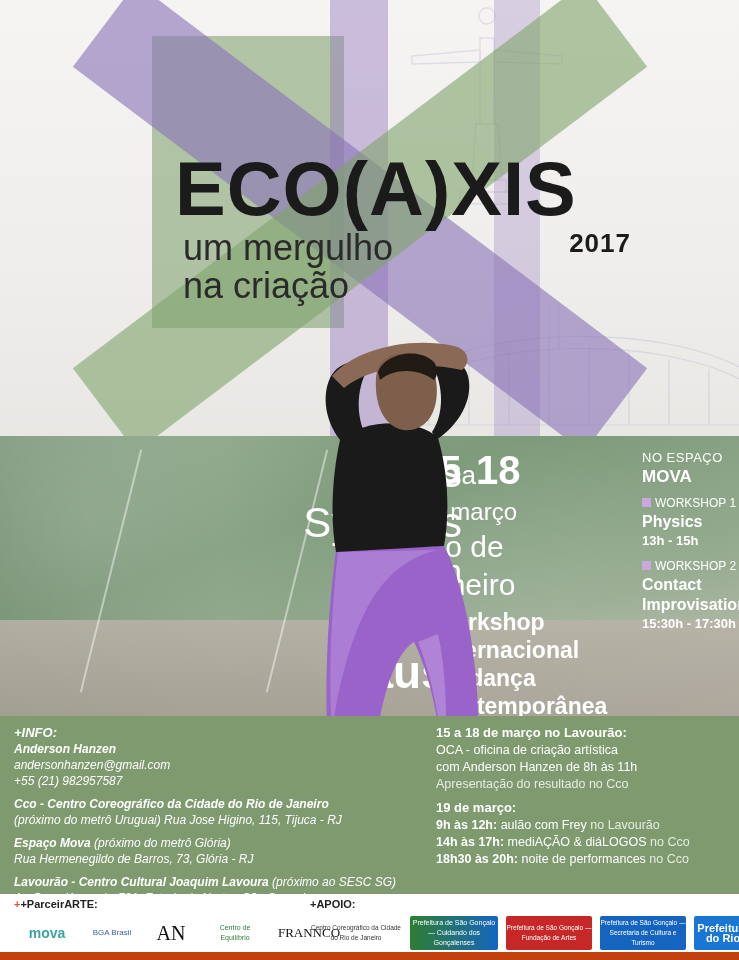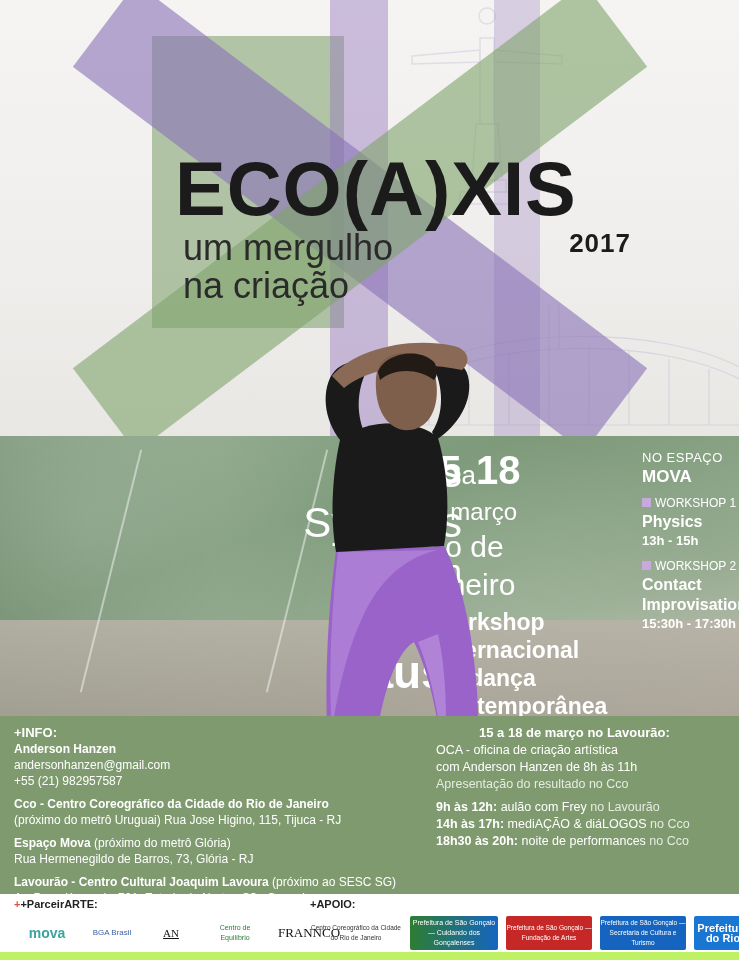--- a/index.html
+++ b/index.html
@@ -6,21 +6,21 @@
   html, body {
     width: 739px; height: 960px;
     font-family: "Liberation Sans", sans-serif;
     background: #ffffff;
     overflow: hidden;
   }
   #poster {
     position: relative;
     width: 739px; height: 960px;
     overflow: hidden;
-    background: #bef264;
+    background: #c2410c;
   }
 
   
   .top-section {
     position: absolute; left: 0; top: 0; width: 739px; height: 436px;
     background: #f2f2f0;
     overflow: hidden;
   }
   .sky-bg {
     position: absolute; inset: 0;
@@ -124,24 +124,24 @@
 
   
   .info-section {
     position: absolute; left: 0; top: 716px; width: 739px; height: 178px;
     background: #7e9a6e;
   }
   .info-left { position: absolute; left: 14px; top: 8px; width: 412px; color: #ffffff; }
   .info-left .h { font-size: 13px; font-weight: 700; line-height: 17px; }
   .info-left .t { font-size: 12px; line-height: 16px; }
   .info-left .b { font-weight: 700; }
-  .info-left .grp { margin-bottom: 7px; }
+  .info-left .grp { margin-bottom: 7px; font-style: italic; }
 
   .info-right { position: absolute; left: 436px; top: 8px; width: 292px; color: #ffffff; }
-  .info-right .h { font-size: 13px; font-weight: 700; line-height: 18px; margin-left: 43px; }
+  .info-right .h { font-size: 13px; font-weight: 700; line-height: 18px; }
   .info-right .t { font-size: 12.5px; line-height: 17px; }
   .info-right .dim { color: #e6ece2; }
   .info-right .grp { margin-bottom: 6px; }
 
   
   .footer {
     position: absolute; left: 0; top: 894px; width: 739px; height: 58px;
     background: #ffffff;
   }
   .footer-label { font-size: 11px; font-weight: 700; color: #222; }
@@ -309,20 +309,21 @@
     </div>
 
     <div class="info-right">
       <div class="grp">
         <div class="h">15 a 18 de março no Lavourão:</div>
         <div class="t">OCA - oficina de criação artística</div>
         <div class="t">com Anderson Hanzen de 8h às 11h</div>
         <div class="t dim">Apresentação do resultado no Cco</div>
       </div>
       <div class="grp">
+        <div class="h">19 de março:</div>
         <div class="t">
           <span style="font-weight:700">9h às 12h:</span>
           <span>aulão com Frey</span>
           <span class="dim">no Lavourão</span>
         </div>
         <div class="t">
           <span style="font-weight:700">14h às 17h:</span>
           <span>mediAÇÃO &amp; diáLOGOS</span>
           <span class="dim">no Cco</span>
         </div>
@@ -338,21 +339,21 @@
 
   <div class="footer">
     <div style="position:absolute; left:14px; top:4px;" class="footer-label">
       <span class="f-plus">+</span><span>+ParceirARTE:</span>
     </div>
     <div style="position:absolute; left:310px; top:4px;" class="footer-label">+APOIO:</div>
 
     <div class="logo-row" style="left:14px; top:22px;">
       <div class="logo-box" style="width:66px; color:#3aa5a0; font-weight:700; font-size:14px;">mova</div>
       <div class="logo-box" style="width:48px; color:#3b5fa8; font-size:8px;">BGA Brasil</div>
-      <div class="logo-box" style="width:54px; color:#111; font-size:11px; font-family:'Liberation Serif',serif;text-decoration:underline;">AN</div>
+      <div class="logo-box" style="width:54px; color:#111; font-size:20px; font-family:'Liberation Serif',serif;">AN</div>
       <div class="logo-box" style="width:58px; color:#2a7a3a; font-size:7px;">Centro de Equilíbrio</div>
       <div class="logo-box" style="width:74px; color:#111; font-size:13px; font-family:'Liberation Serif',serif;">FRANNCO</div>
     </div>
 
     <div class="logo-row" style="left:310px; top:22px;">
       <div class="logo-box" style="width:92px; color:#333; font-size:6.5px;">Centro Coreográfico da Cidade do Rio de Janeiro</div>
       <div class="logo-box" style="width:88px; background:linear-gradient(90deg,#2e7d32,#1565c0); color:#fff; font-size:7px; border-radius:2px;">Prefeitura de São Gonçalo — Cuidando dos Gonçalenses</div>
       <div class="logo-box" style="width:86px; background:#c62828; color:#fff; font-size:6.5px; border-radius:2px;">Prefeitura de São Gonçalo — Fundação de Artes</div>
       <div class="logo-box" style="width:86px; background:#1565c0; color:#fff; font-size:6.5px; border-radius:2px;">Prefeitura de São Gonçalo — Secretaria de Cultura e Turismo</div>
       <div class="logo-box" style="width:58px; background:#1976d2; color:#fff; font-size:11px; font-weight:700; border-radius:2px;">Prefeitura do Rio</div>

